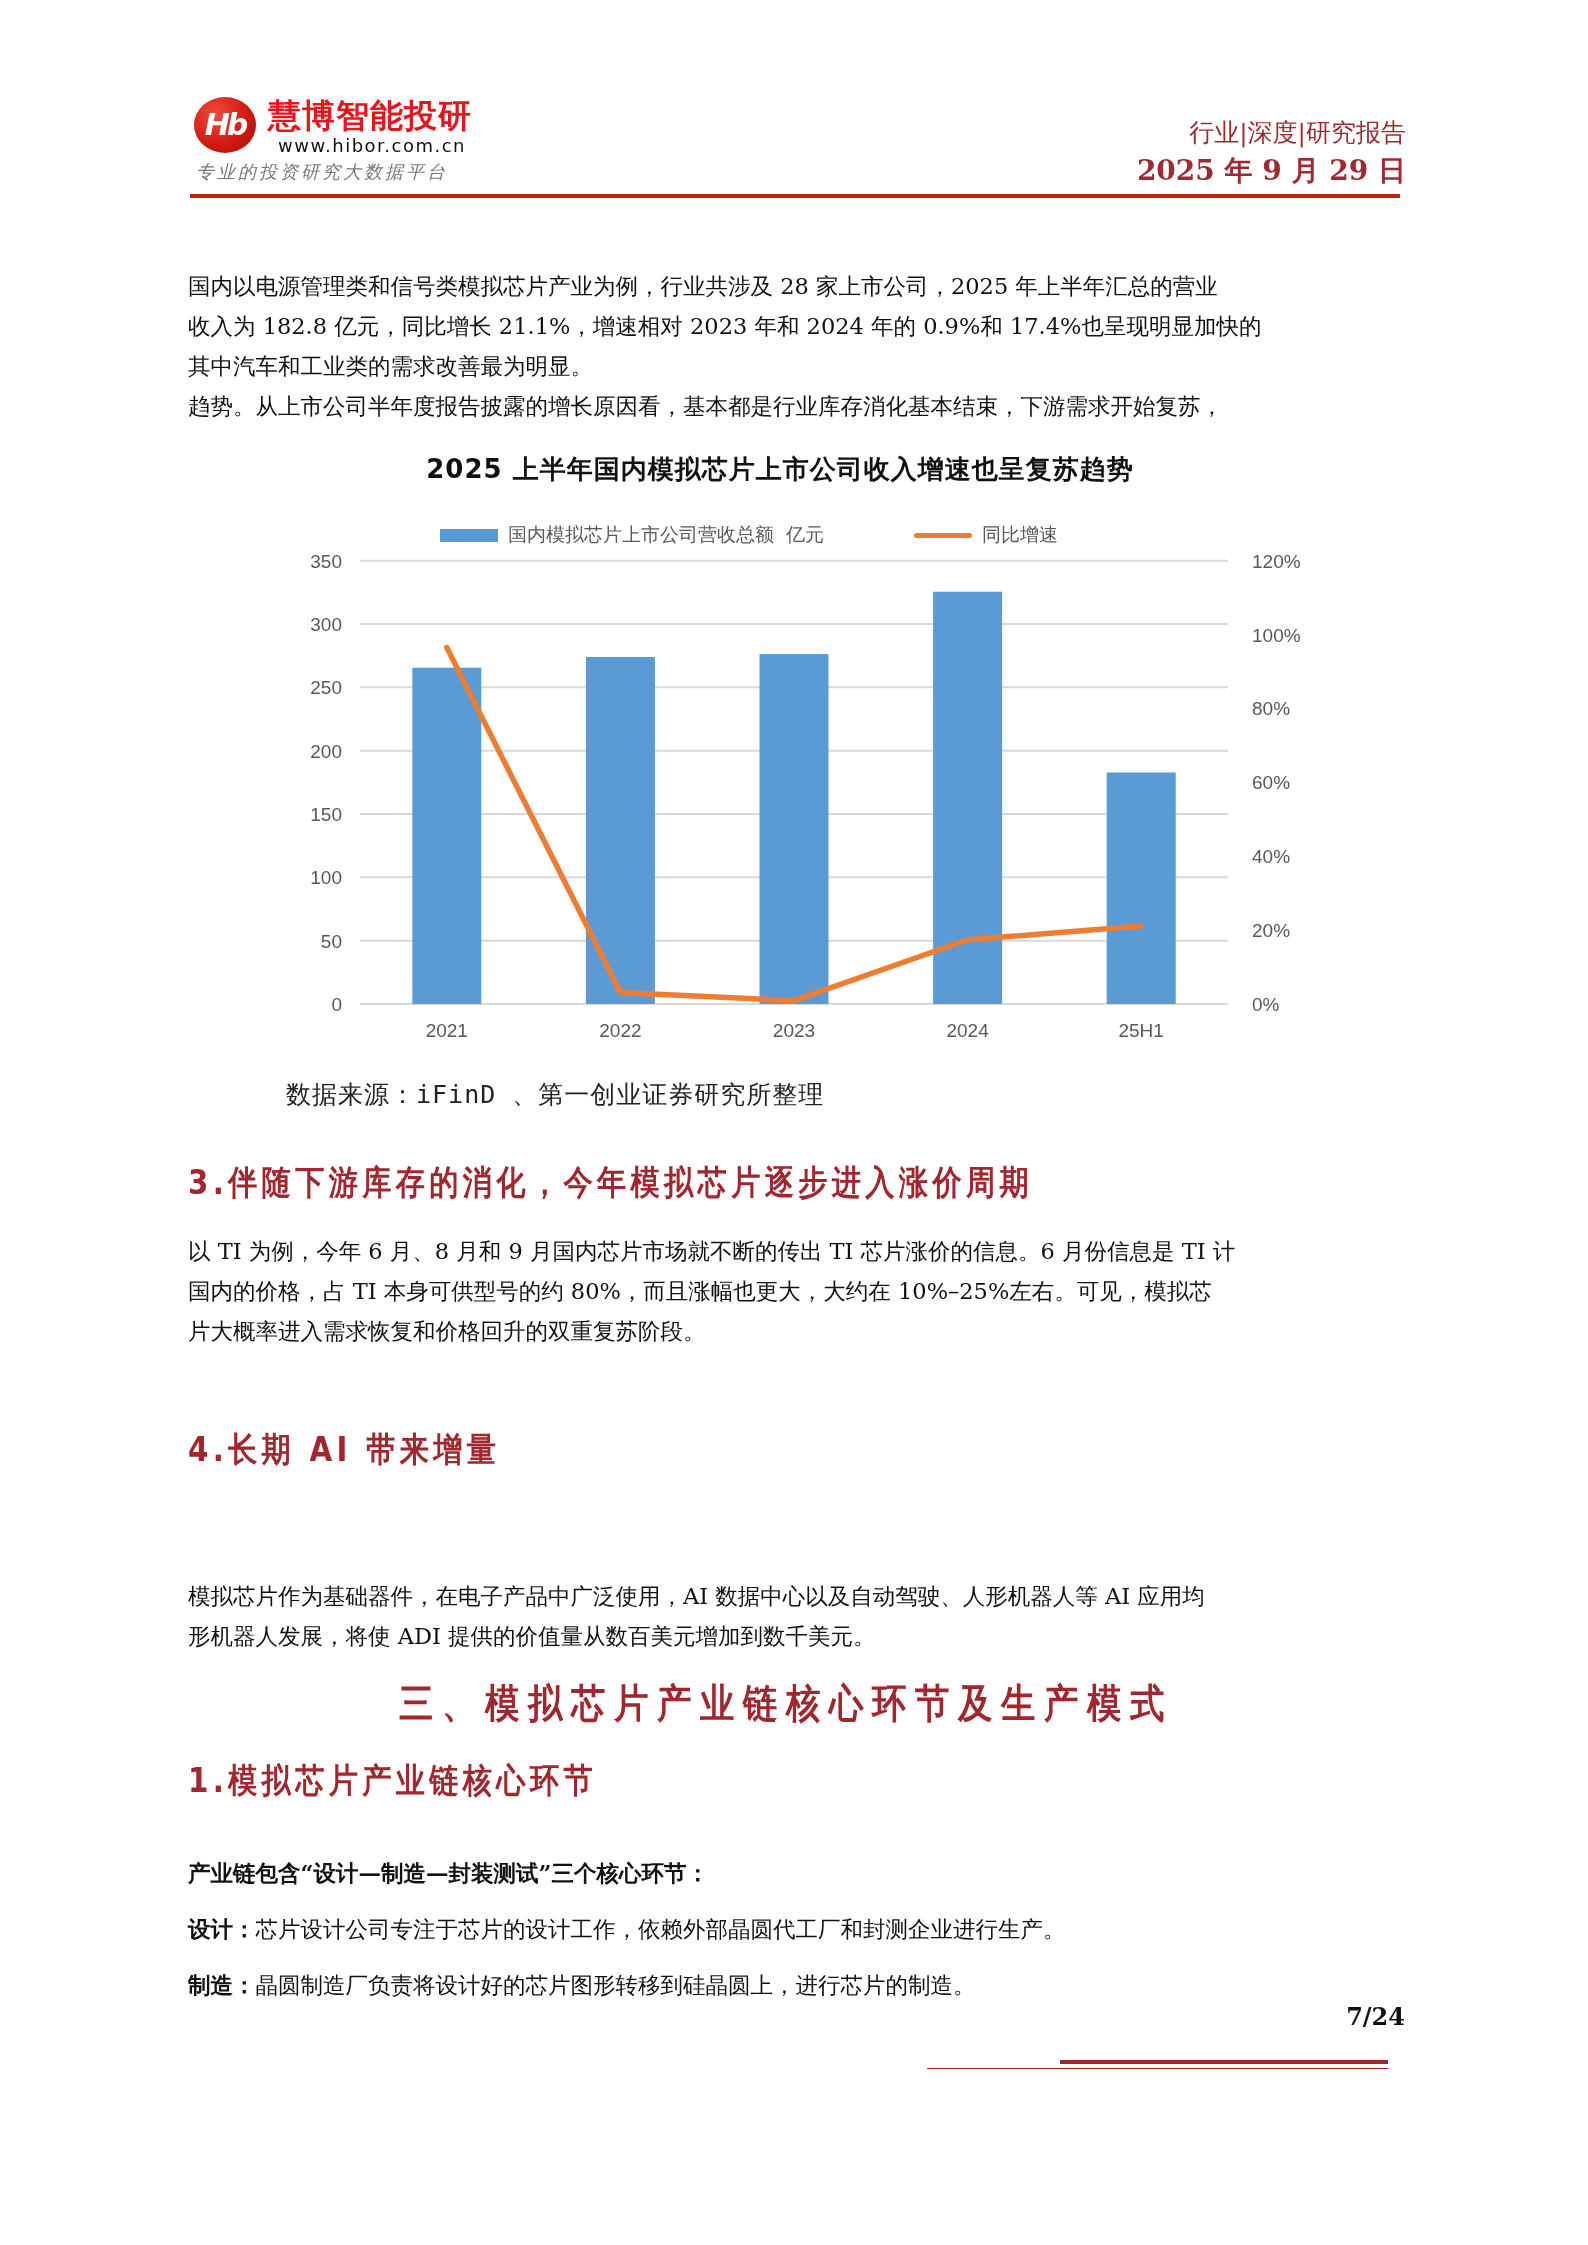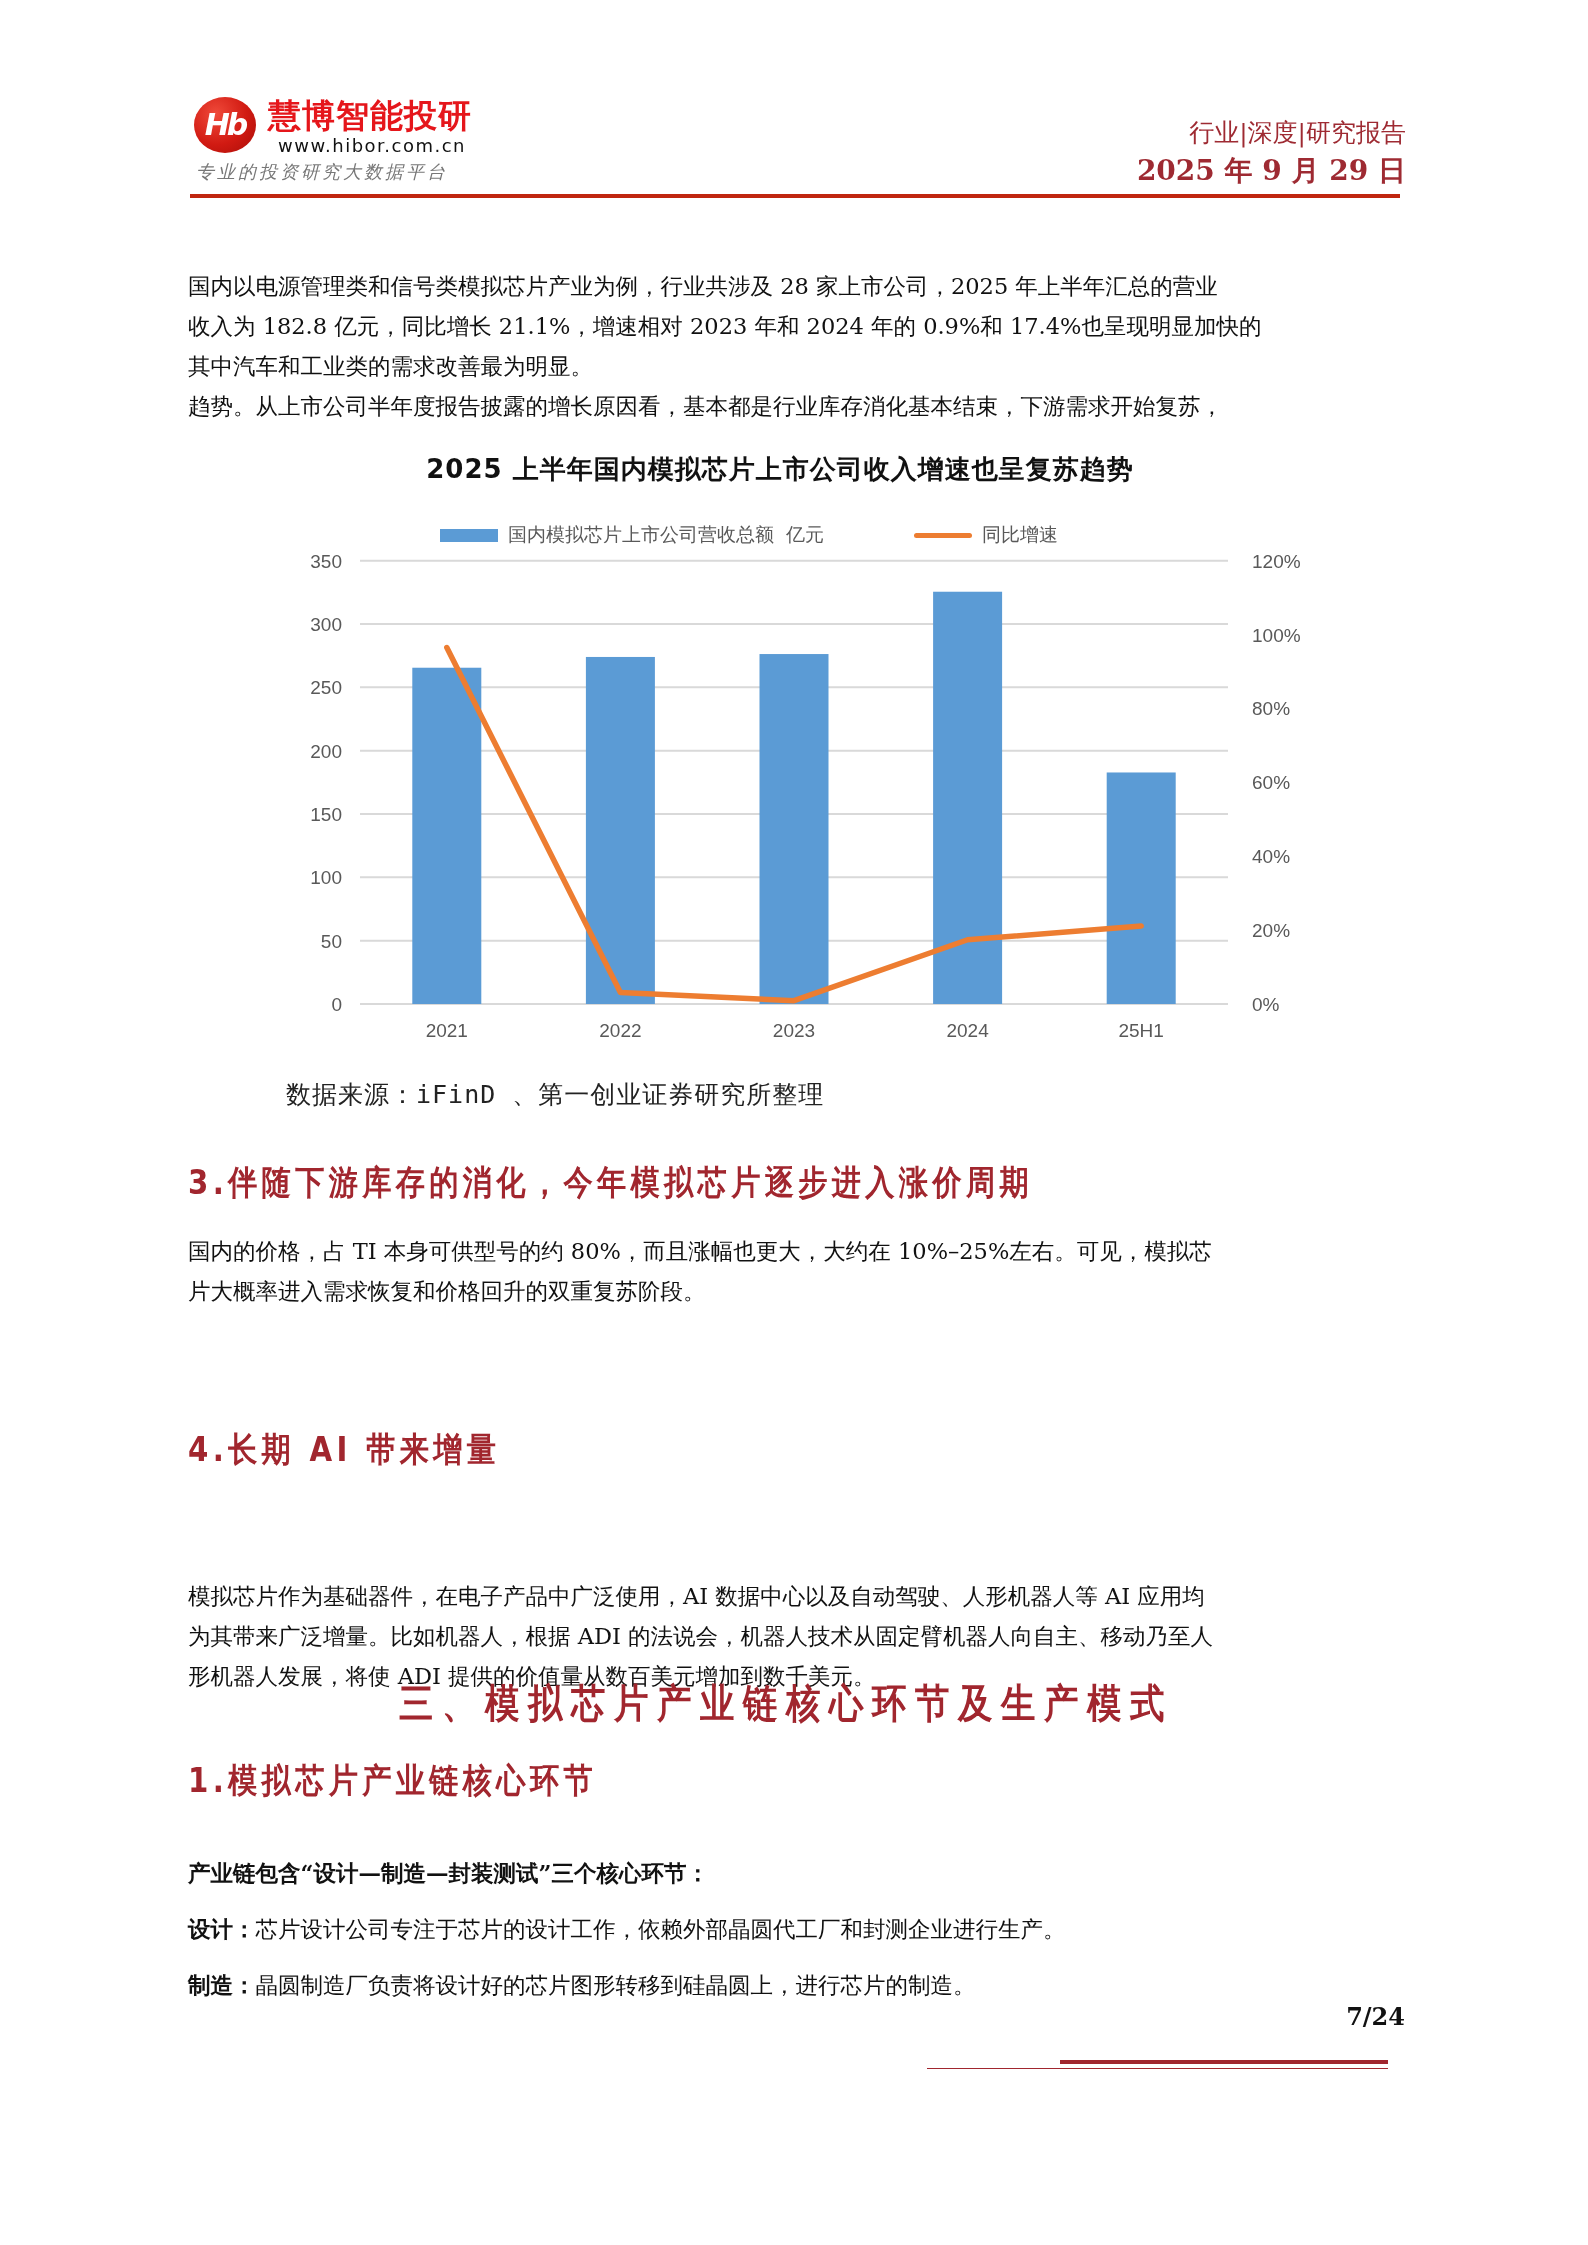--- a/index.html
+++ b/index.html
@@ -107,28 +107,28 @@
     <text x="687.6" y="497" text-anchor="middle" font-family="Liberation Sans, sans-serif" font-size="19" fill="#595959">2024</text>
     <rect x="826.6999999999999" y="232.47074285714282" width="69" height="231.52925714285718" fill="#5b9bd5"></rect>
     <text x="861.1999999999999" y="497" text-anchor="middle" font-family="Liberation Sans, sans-serif" font-size="19" fill="#595959">25H1</text>
     <polyline points="166.8,107.51291666666663 340.4,452.54808333333335 514,460.67525 687.6,399.7215 861.1999999999999,386.05308333333335" fill="none" stroke="#ed7d31" stroke-width="5.5" stroke-linejoin="round" stroke-linecap="round"></polyline>
   </svg>
 
 <div class="abs source">数据来源：iFinD 、第一创业证券研究所整理</div>
 
 <div class="abs h2" style="top:1160px;">3.伴随下游库存的消化，今年模拟芯片逐步进入涨价周期</div>
 <div class="abs para" style="top:1231px;">
+  <div>以 TI 为例，今年 6 月、8 月和 9 月国内芯片市场就不断的传出 TI 芯片涨价的信息。6 月份信息是 TI 计</div>
   <div>国内的价格，占 TI 本身可供型号的约 80%，而且涨幅也更大，大约在 10%–25%左右。可见，模拟芯</div>
   <div>片大概率进入需求恢复和价格回升的双重复苏阶段。</div>
 </div>
 
 <div class="abs h2" style="top:1427px;">4.长期 AI 带来增量</div>
 <div class="abs para" style="top:1576px;">
   <div>模拟芯片作为基础器件，在电子产品中广泛使用，AI 数据中心以及自动驾驶、人形机器人等 AI 应用均</div>
-  <div>为其带来广泛增量。比如机器人，根据 ADI 的法说会，机器人技术从固定臂机器人向自主、移动乃至人</div>
   <div>形机器人发展，将使 ADI 提供的价值量从数百美元增加到数千美元。</div>
 </div>
 
 <div class="abs h1" style="top:1676px;"><span>三、模拟芯片产业链核心环节及生产模式</span></div>
 <div class="abs h2" style="top:1758px;">1.模拟芯片产业链核心环节</div>
 
 <div class="abs para" style="top:1853px; font-family:'DejaVu Serif', serif;">
   <span class="bold-lead">产业链包含“设计—制造—封装测试”三个核心环节：</span>
 </div>
 <div class="abs para" style="top:1909px;">

